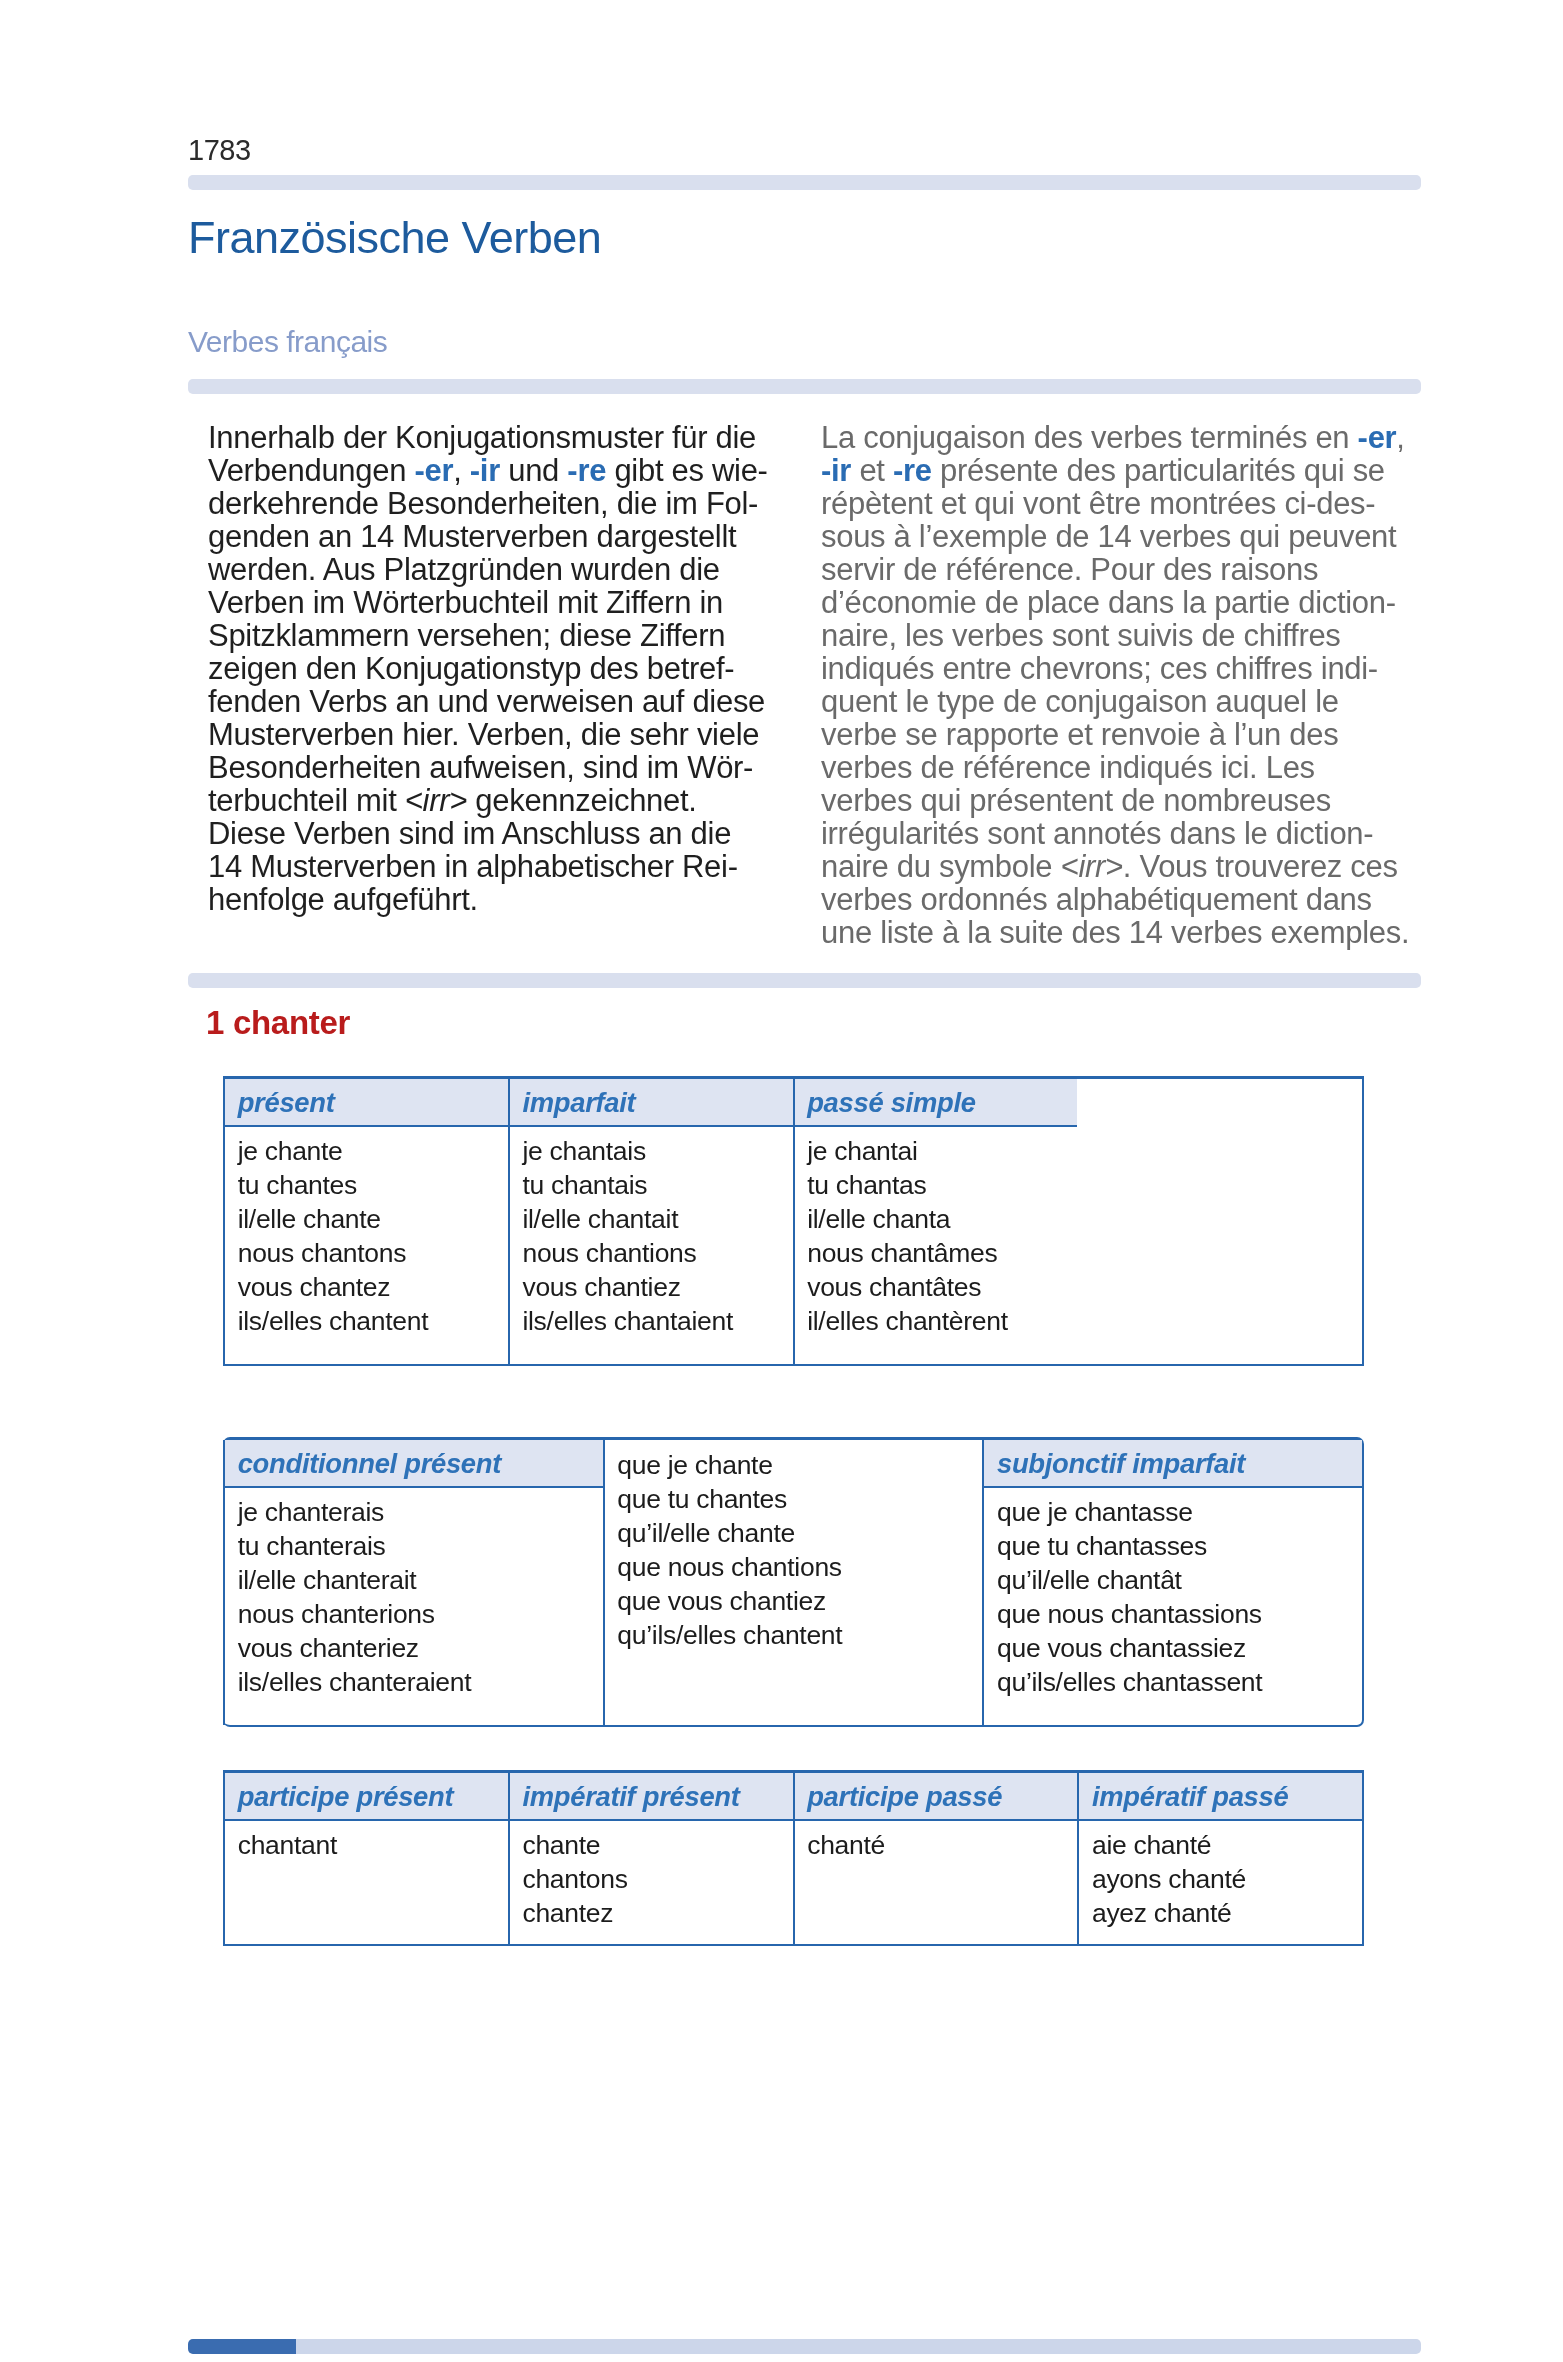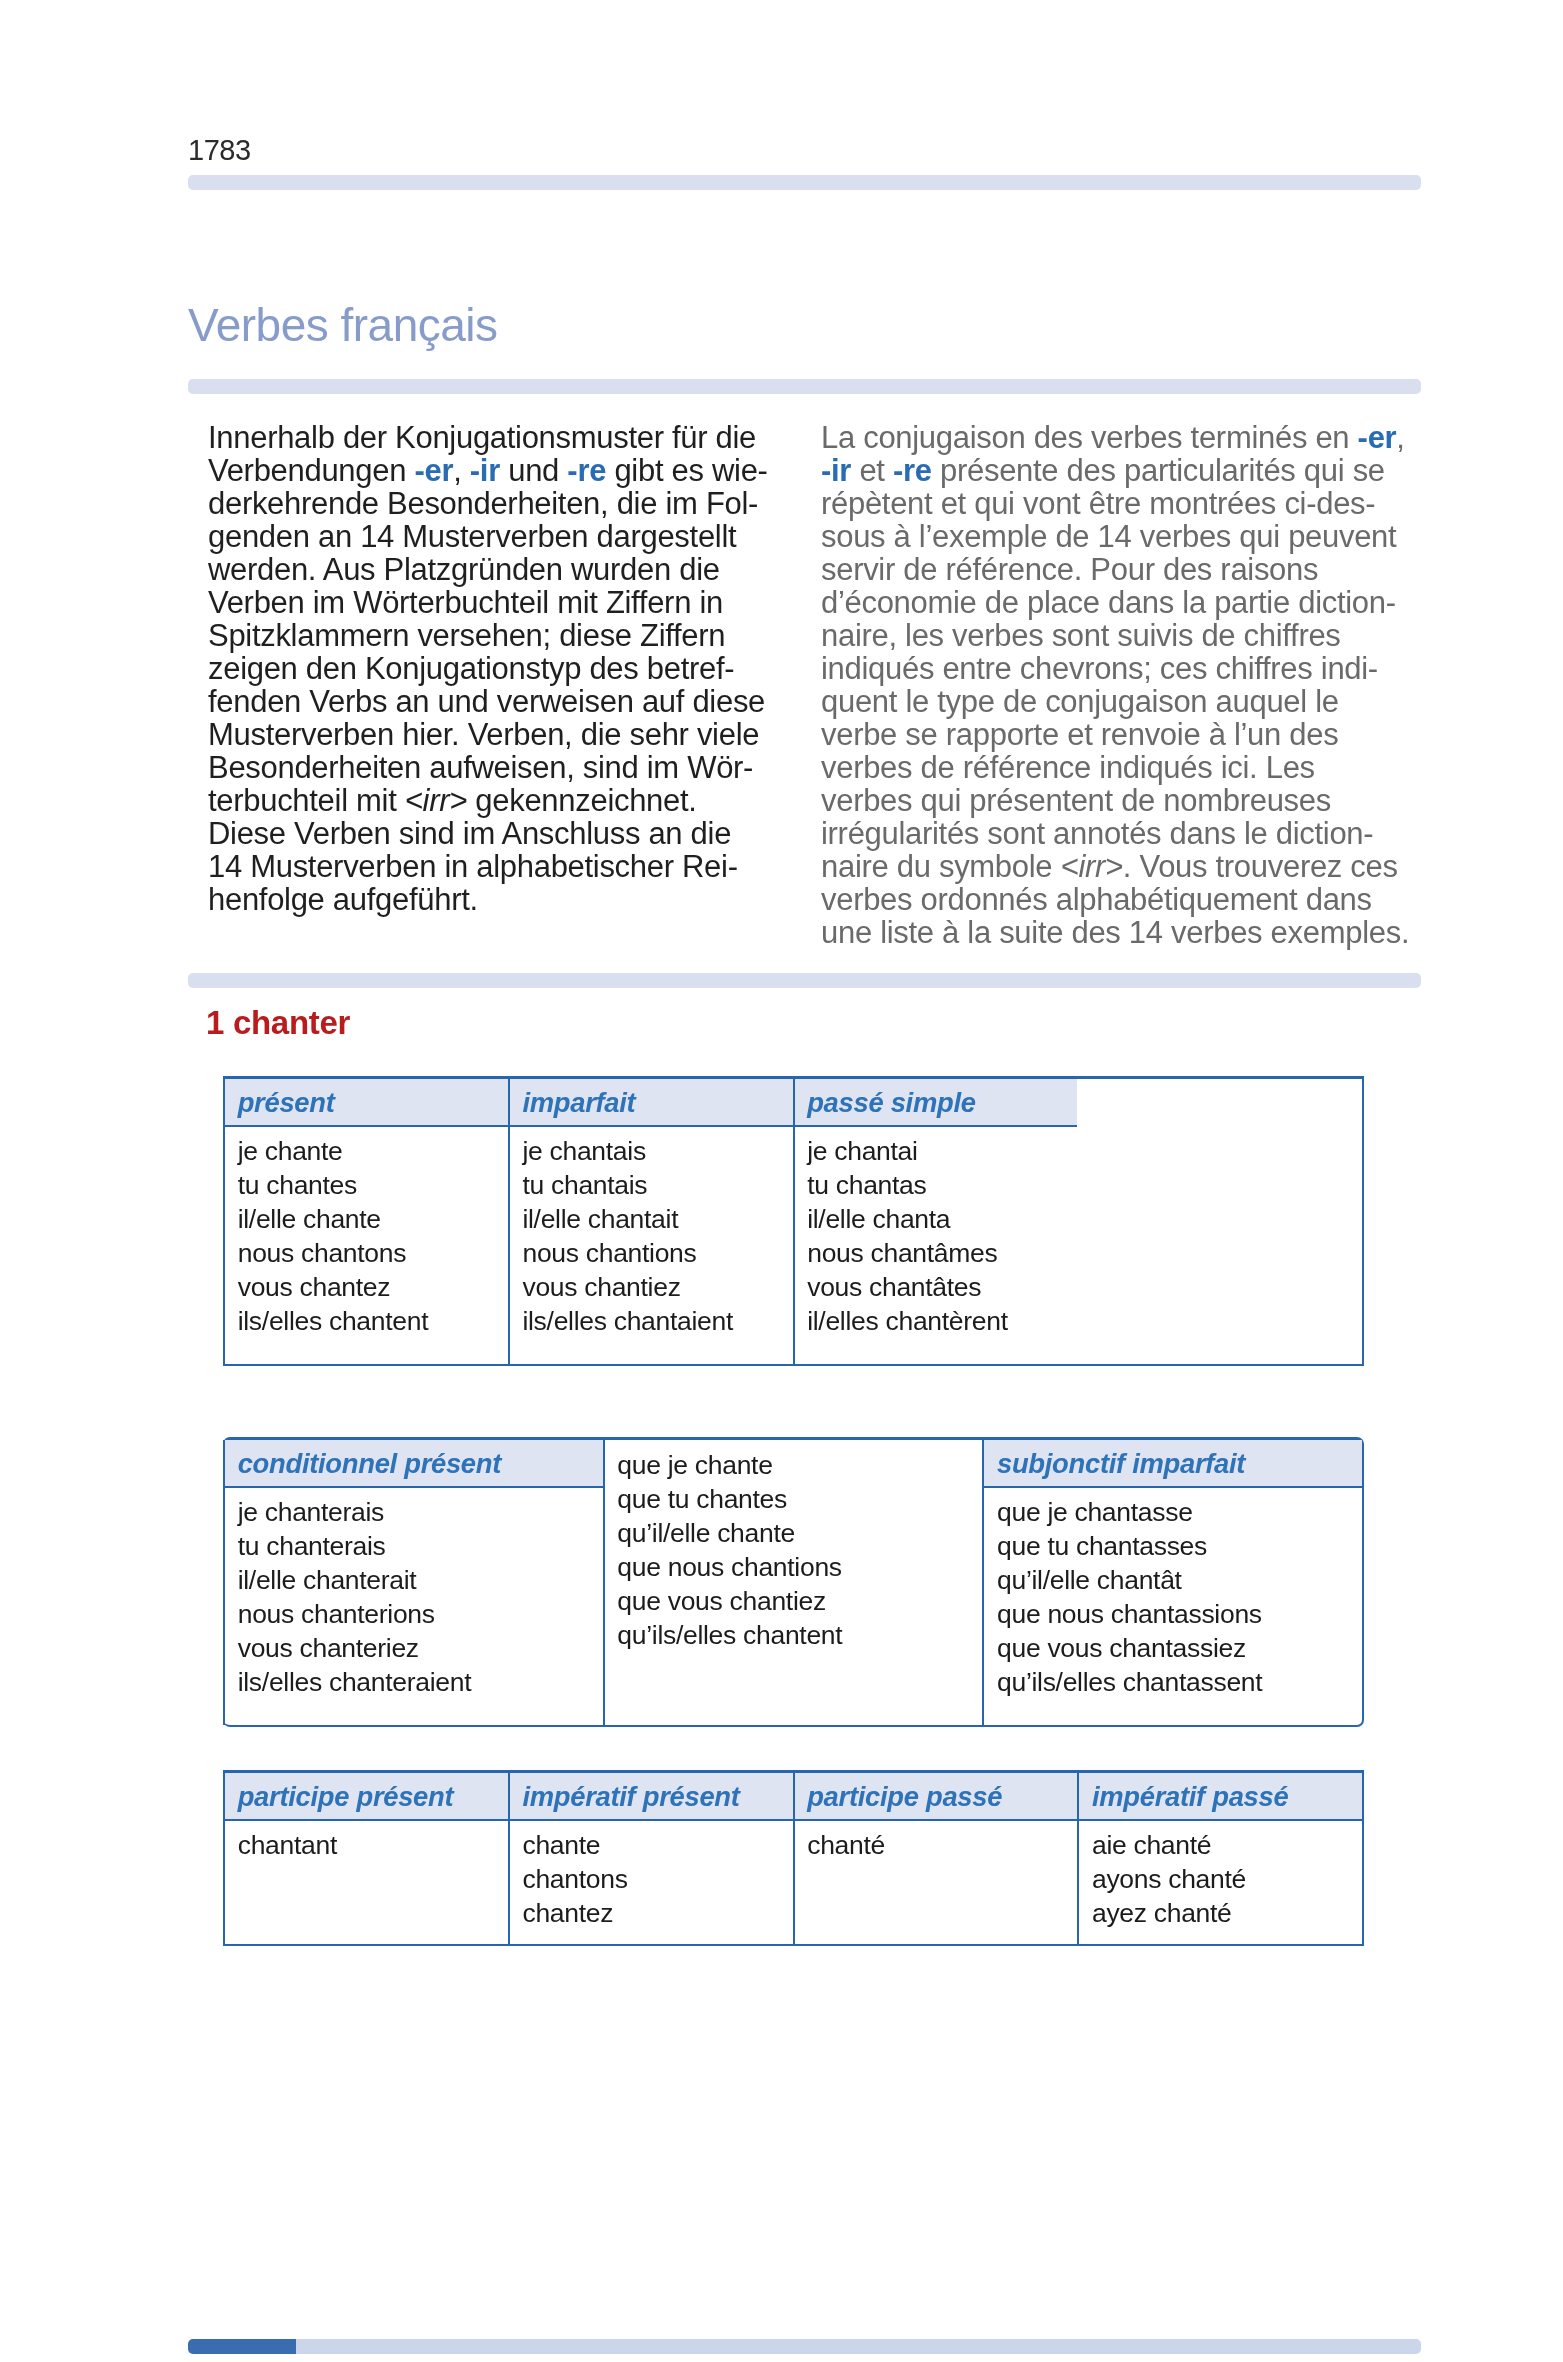--- a/index.html
+++ b/index.html
@@ -18,22 +18,22 @@
   .bar1 { top:175px; }
   .bar2 { top:379px; }
   .bar3 { top:973px; }
 
   .title-de {
     position:absolute; left:188px; top:212px;
     font-size:45px; line-height:51px; font-weight:400; letter-spacing:-0.5px;
     color:#1d5b9d;
   }
   .title-fr {
-    position:absolute; left:188px; top:300px;
-    font-size:46px; line-height:51px; font-weight:400; letter-spacing:-0.5px;
+    position:absolute; left:188px; top:316px;
+    font-size:30px; line-height:51px; font-weight:400; letter-spacing:-0.5px;
     color:#879cca;
   }
 
   .intro-col {
     position:absolute; top:393px;
     font-size:31px; line-height:33px; letter-spacing:-0.3px;
     white-space:pre; 
     margin-top:28px;
   }
   .intro-de { left:208px; width:588px; color:#1f1f1f; }
@@ -83,20 +83,21 @@
 </style>
 </head>
 <body>
 
 <div class="page">
 
   <div class="pageno">1783</div>
 
   <div class="rulebar bar1"></div>
 
+  <div class="title-de">Französische Verben</div>
   <div class="title-fr">Verbes français</div>
 
   <div class="rulebar bar2"></div>
 
   <div class="intro-col intro-de"><span>Innerhalb der Konjugationsmuster für die
 Verbendungen </span><span class="seg-accent">-er</span><span>, </span><span class="seg-accent">-ir</span><span> und </span><span class="seg-accent">-re</span><span> gibt es wie-
 derkehrende Besonderheiten, die im Fol-
 genden an 14 Musterverben dargestellt
 werden. Aus Platzgründen wurden die
 Verben im Wörterbuchteil mit Ziffern in

